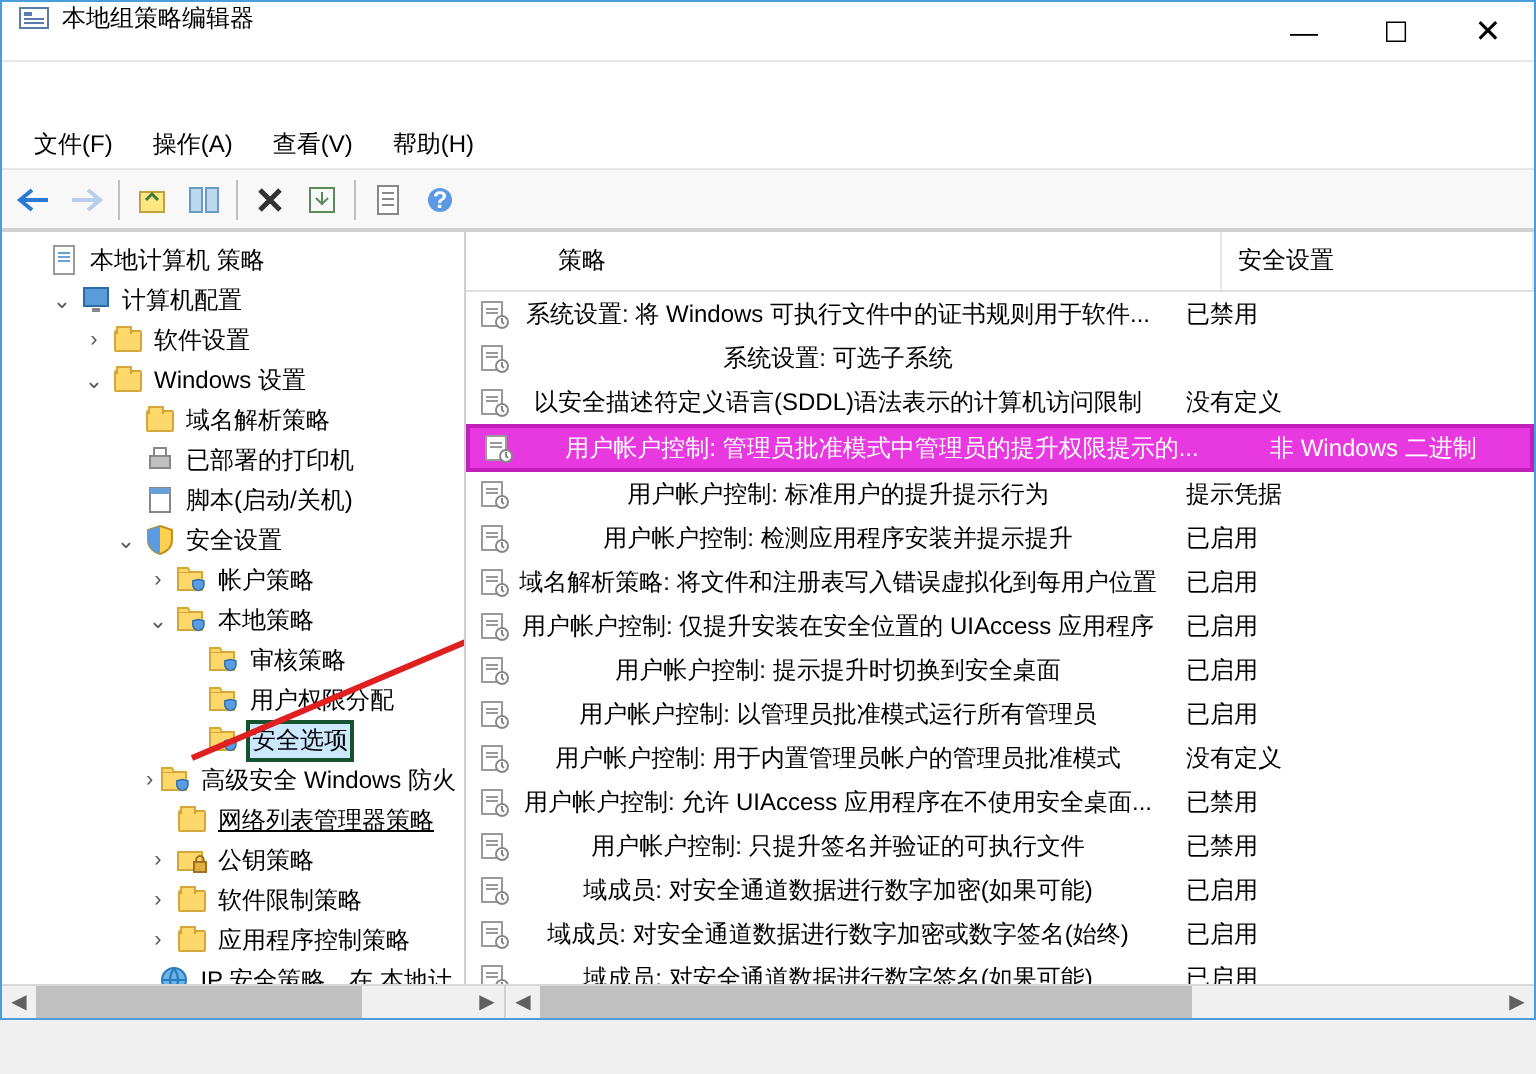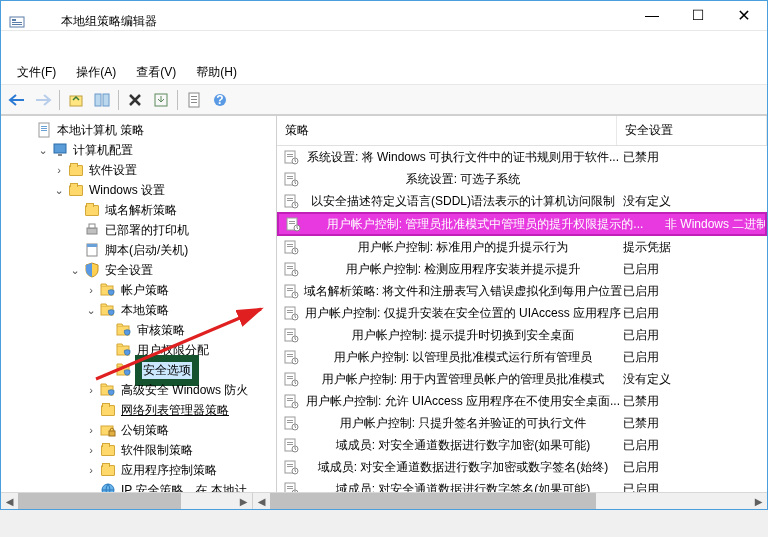--- a/index.html
+++ b/index.html
@@ -1,48 +1,48 @@
 <!DOCTYPE html>
 <html><head>
 <meta charset="utf-8">
 <style>
 * { margin: 0; padding: 0; box-sizing: border-box; font-family: "Microsoft YaHei", "Segoe UI", sans-serif; font-size: 12px; }
 body { background: #f0f0f0; }
 .window { width: 768px; height: 510px; background: #fff; border: 1px solid #4a9edb; display: flex; flex-direction: column; position: relative; }
-.titlebar { height: 30px; background: #fff; display: flex; align-items: flex-end; padding-left: 8px; border-bottom: 1px solid #e8e8e8; gap: 30px; }
+.titlebar { height: 30px; background: #fff; display: flex; align-items: flex-start; padding-left: 8px; border-bottom: 1px solid #e8e8e8; }
 .titlebar-icon { width: 16px; height: 16px; margin-right: 6px; }
 .titlebar-title { flex: 1; font-size: 12px; }
 .titlebar-buttons { display: flex; }
 .titlebar-btn { width: 46px; height: 30px; display: flex; align-items: center; justify-content: center; font-size: 14px; cursor: default; }
 .titlebar-btn.close { font-size: 16px; }
 .menubar { height: 24px; display: flex; align-items: center; padding-left: 8px; gap: 4px; background: #fff; border-bottom: 1px solid #e8e8e8; margin-top: 30px; }
 .menu-item { padding: 3px 8px; cursor: default; }
 .toolbar { height: 30px; display: flex; align-items: center; padding-left: 4px; gap: 2px; background: #f8f8f8; border-bottom: 1px solid #d0d0d0; }
 .tool-btn { width: 24px; height: 24px; display: flex; align-items: center; justify-content: center; cursor: default; border-radius: 2px; }
 .tool-sep { width: 1px; height: 20px; background: #c0c0c0; margin: 0 2px; }
 .content { flex: 1; display: flex; overflow: hidden; border-top: 1px solid #d0d0d0; }
-.tree-panel { width: 276px; border-right: 1px solid #d0d0d0; overflow-y: auto; padding: 4px 16px; position: relative; }
+.tree-panel { width: 232px; border-right: 1px solid #d0d0d0; overflow-y: auto; padding: 4px 4px; position: relative; }
 .tree-node { display: flex; align-items: center; height: 20px; padding-left: 4px; white-space: nowrap; cursor: default; }
 .tree-toggle { width: 12px; text-align: center; color: #555; font-size: 11px; }
 .tree-icon { width: 16px; height: 16px; margin: 0 3px; display: inline-flex; align-items: center; justify-content: center; }
 .tree-label { padding: 1px 2px; }
-.tree-label.sel { background: #cce8ff; border: 7px solid #14532d; padding: 0 1px; }
+.tree-label.sel { background: #cce8ff; border: 2px solid #14532d; padding: 0 1px; }
 .folder-y { width: 14px; height: 11px; background: #ffd86b; border: 1px solid #d4a838; border-radius: 1px; position: relative; }
 .folder-y::before { content: ""; position: absolute; top: -3px; left: 0; width: 6px; height: 3px; background: #ffd86b; border: 1px solid #d4a838; border-bottom: none; }
 .list-panel { flex: 1; overflow: auto; position: relative; }
 .list-header { display: flex; background: #fff; border-bottom: 1px solid #e0e0e0; position: sticky; top: 0; z-index: 2; }
 .list-header-col { padding: 6px 8px; border-right: 1px solid #e8e8e8; cursor: default; }
-.col-policy { width: 340px; }
+.col-policy { width: 340px; margin-left: 38px; }
 .col-setting { flex: 1; }
 .list-row { display: flex; align-items: center; height: 22px; padding-left: 6px; cursor: default; }
 .list-row.highlight { background: #e838e0; border: 2px solid #c020b8; height: 24px; color: #fff; position: relative; z-index: 1; }
 .row-icon { width: 16px; height: 16px; margin-right: 4px; flex-shrink: 0; }
 .row-policy { width: 320px; overflow: hidden; text-overflow: ellipsis; white-space: nowrap; text-align: center; }
 .list-row.highlight .row-policy { width: 360px; color: #fff; }
-.row-setting { flex: 1; overflow: hidden; white-space: nowrap; }
+.row-setting { flex: 1; overflow: hidden; white-space: nowrap; margin-left: 14px; }
 .list-row.highlight .row-setting { color: #fff; }
 .scrollbar-bottom { height: 17px; background: #f0f0f0; border-top: 1px solid #d8d8d8; display: flex; }
 .sb-track { flex: 1; position: relative; }
 .sb-thumb { background: #c0c0c0; height: 100%; }
 .sb-btn { width: 17px; display: flex; align-items: center; justify-content: center; color: #606060; font-size: 10px; }
 .arrow-annot { position: absolute; left: 90px; top: 188px; pointer-events: none; z-index: 5; }
 svg { display: block; }
 </style>
 </head>
 <body>

